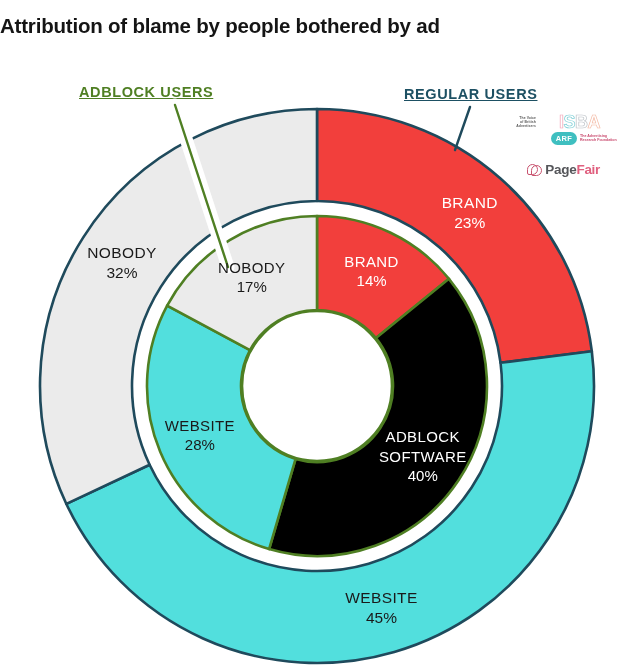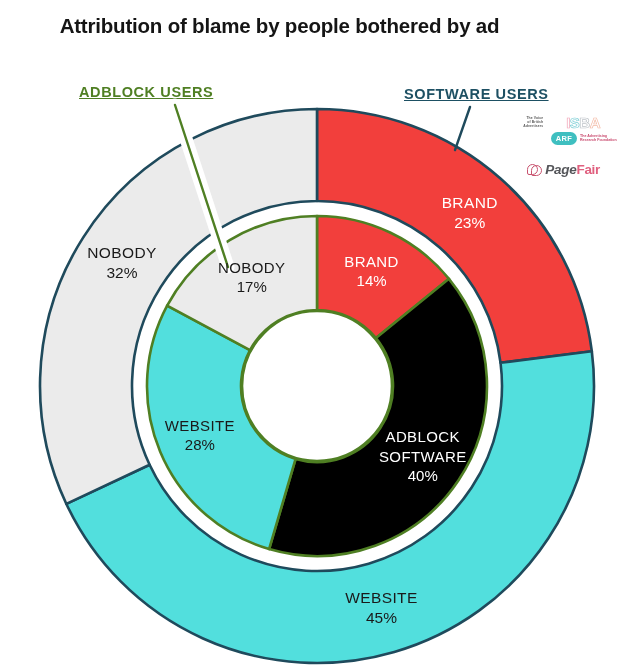--- a/index.html
+++ b/index.html
@@ -22,21 +22,21 @@
     left: 0; top: 0;
     width: 624px;
     height: 667px;
   }
 
   .chart-title {
     position: absolute;
     left: 0;
     top: 14px;
     width: 559px;
-    text-align: center;
+    text-align: left;
     font-size: 20.5px;
     font-weight: 700;
     letter-spacing: -0.2px;
     color: #151515;
     font-family: "Liberation Sans", sans-serif;
   }
 
   
   .annot {
     position: absolute;
@@ -81,21 +81,21 @@
   .isba-tag {
     font-size: 3.4px;
     line-height: 4.0px;
     color: #5a5a5a;
     text-align: right;
     font-weight: 700;
     margin-right: 3px;
     letter-spacing: 0.1px;
   }
   .isba-word {
-    font-size: 15px;
+    font-size: 18px;
     font-weight: 700;
     letter-spacing: -0.5px;
     -webkit-text-stroke: 0.7px #d7d3cf;
     color: transparent;
     margin-left: 20px;
   }
   .isba-word span:nth-child(1) { -webkit-text-stroke-color: #f2a6b8; }
   .isba-word span:nth-child(2) { -webkit-text-stroke-color: #7fcfd6; }
   .isba-word span:nth-child(3) { -webkit-text-stroke-color: #bfc4c9; }
   .isba-word span:nth-child(4) { -webkit-text-stroke-color: #f3b9a4; }
@@ -133,21 +133,21 @@
     border: 1.3px solid #c9536f;
     border-radius: 50% 50% 50% 2px;
   }
   .pf-mark span:nth-child(1) { left: 0; top: 1px; }
   .pf-mark span:nth-child(2) { left: 4px; top: 2px; }
   .pf-word {
     font-size: 13.5px;
     font-weight: 700;
     letter-spacing: -0.3px;
   }
-  .pf-word .pf-page { color: #55565a; font-style: italic; }
+  .pf-word .pf-page { color: #55565a; }
   .pf-word .pf-fair { color: #e0607f; margin-top: 20px; }
 
   
   #donut-svg {
     position: absolute;
     left: 0; top: 0;
   }
   .slice-label {
     font-family: "Liberation Sans", sans-serif;
     text-anchor: middle;
@@ -166,21 +166,21 @@
   .outer-label .pct { font-size: 15.5px; }
 </style>
 </head>
 <body>
 
 <div id="chart-root">
 
   <div class="chart-title">Attribution of blame by people bothered by ad</div>
 
   <div class="annot" id="annot-adblock">ADBLOCK USERS</div>
-  <div class="annot" id="annot-regular">SOFTWARE USERS</div>
+  <div class="annot" id="annot-regular">REGULAR USERS</div>
 
   <div id="logo-block">
 
     <div class="logo-row" id="logo-isba">
       <div class="isba-tag">
         <div>The Voice</div>
         <div>of British</div>
         <div>Advertisers</div>
       </div>
       <div class="isba-word" id="isba-wordmark"><span>I</span><span>S</span><span>B</span><span>A</span></div>

